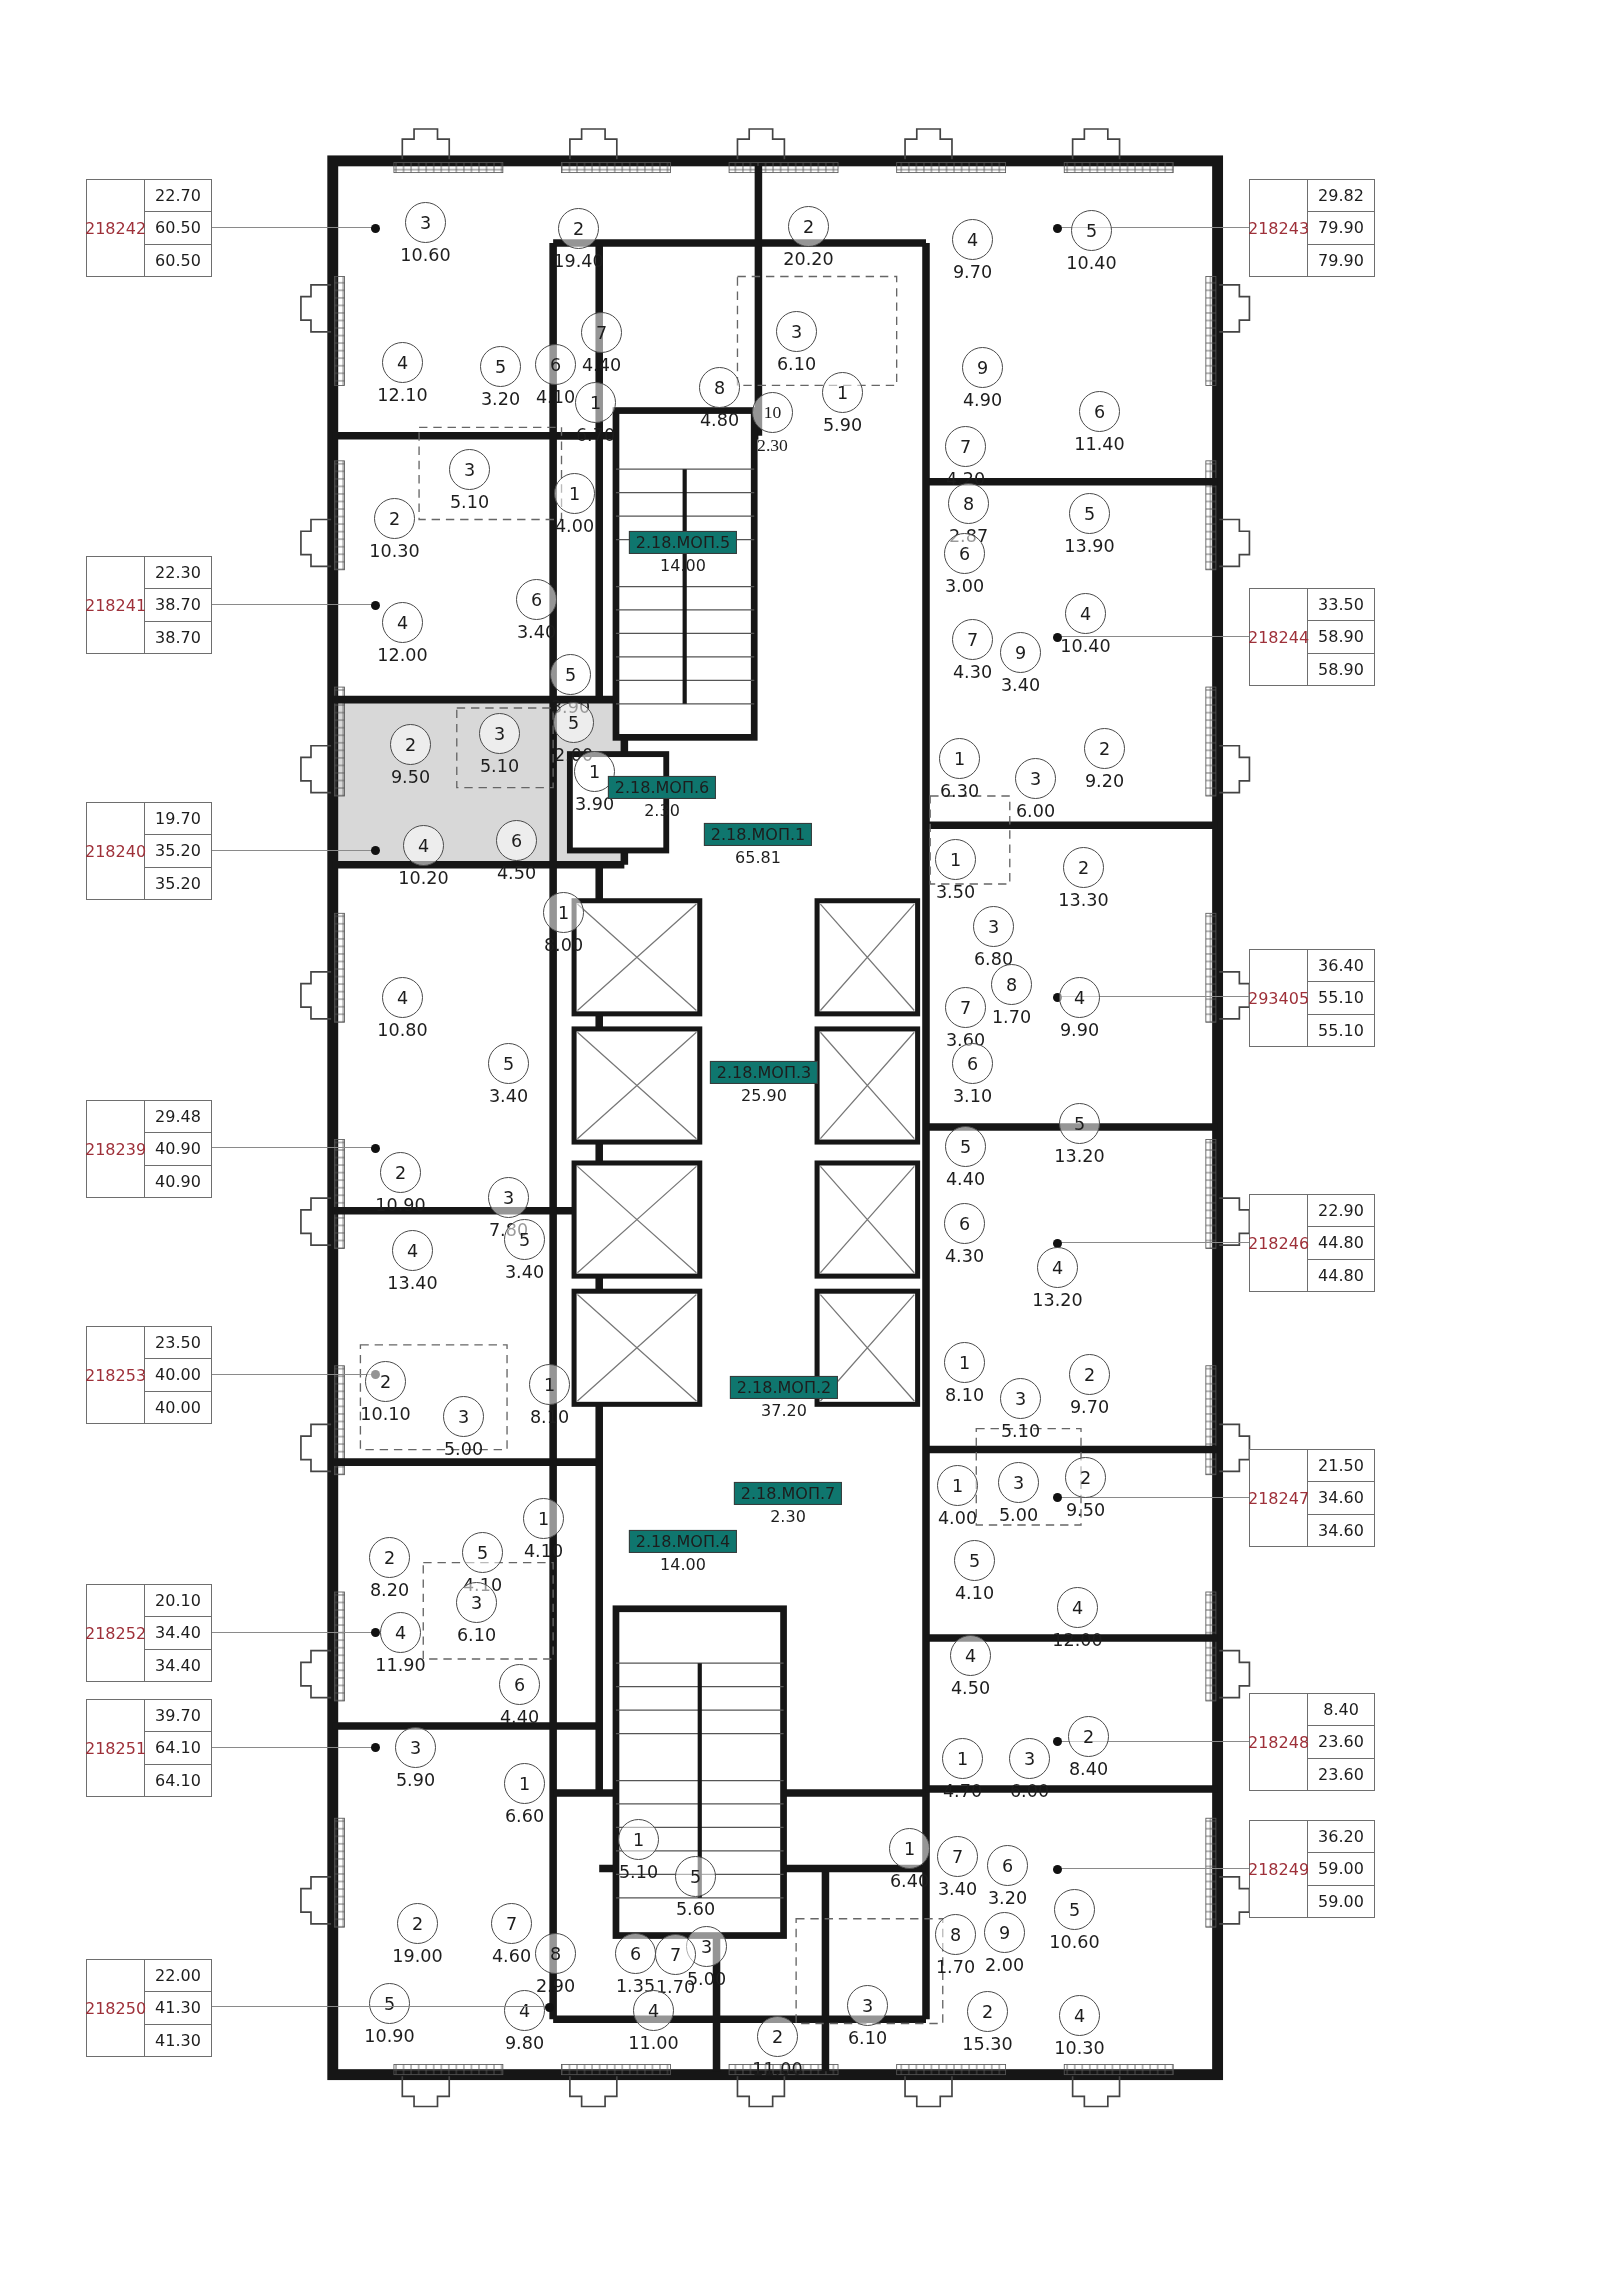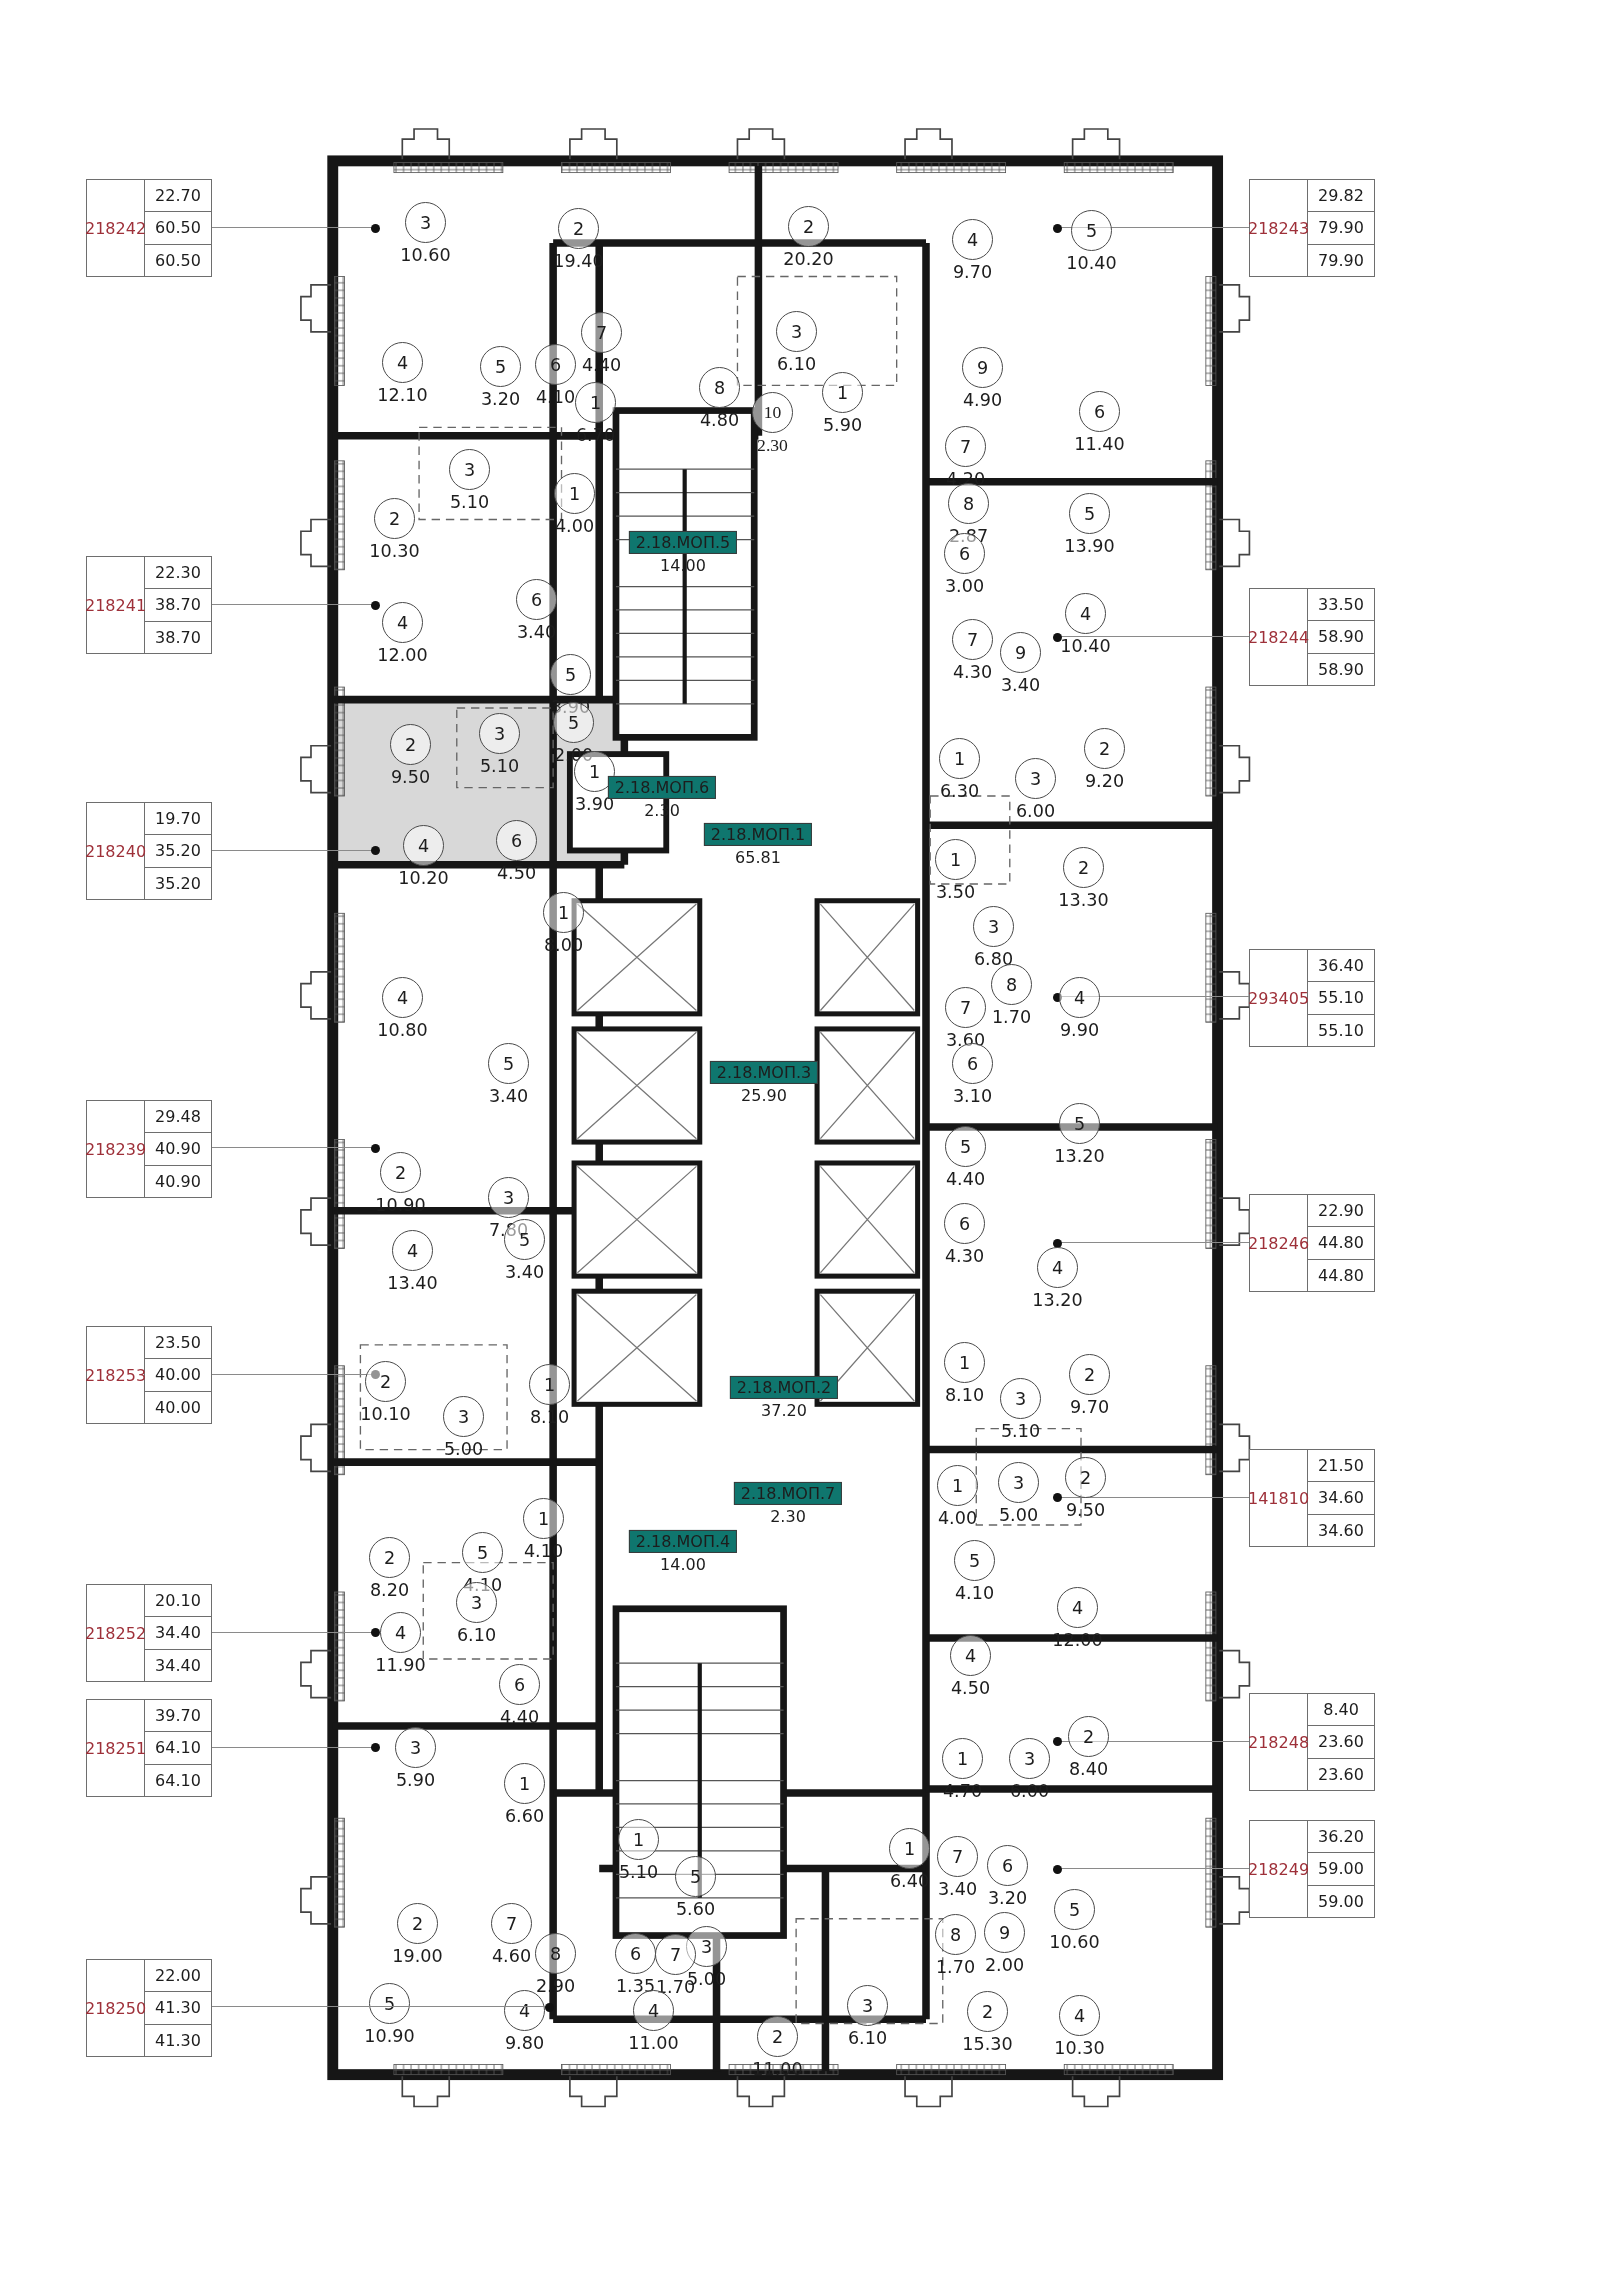--- a/index.html
+++ b/index.html
@@ -626,21 +626,21 @@
       </div>
       <div class="room" style="left: 970px; top: 1378px;">
         <div class="circ">3</div>
         <div class="area">5.10</div>
       </div>
       <div class="room" style="left: 1039px; top: 1354px;">
         <div class="circ">2</div>
         <div class="area">9.70</div>
       </div>
       <div class="apt-box" style="left: 1249px; top: 1449px;">
-        <div class="apt-id">141810</div>
+        <div class="apt-id">218247</div>
         <div class="apt-vals">
           <div>21.50</div>
           <div>34.60</div>
           <div>34.60</div>
         </div>
       </div>
       <div class="leader" style="left: 1058px; width: 191px; top: 1497px;"></div>
       <div class="dot" style="left: 1053px; top: 1493px;"></div>
       <div class="room" style="left: 907px; top: 1465px;">
         <div class="circ">1</div>

